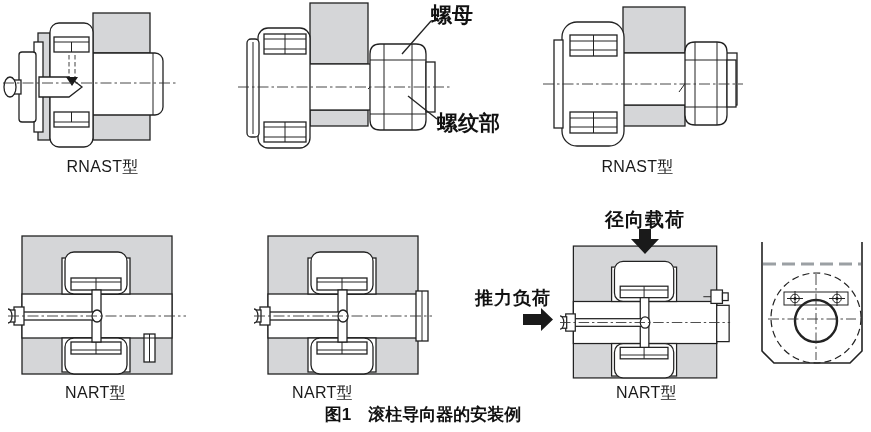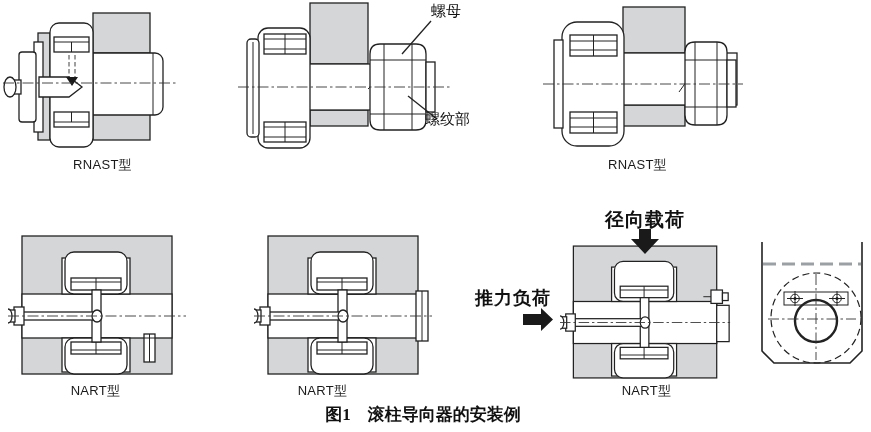--- a/index.html
+++ b/index.html
@@ -14,25 +14,25 @@
   .w  { fill:#ffffff; stroke:#222222; stroke-width:1.3; }
   .t  { fill:none; stroke:#222222; stroke-width:1; }
   .t2 { fill:none; stroke:#222222; stroke-width:1.6; }
   .cl { fill:none; stroke:#333333; stroke-width:0.9; stroke-dasharray:11 3 2.5 3; }
   .hd { fill:none; stroke:#2a2a2a; stroke-width:0.9; stroke-dasharray:4.5 2.5; }
   .hd2{ fill:none; stroke:#222222; stroke-width:1.2; stroke-dasharray:7 4; }
   .hideline { fill:none; stroke:#9ba0a4; stroke-width:3; stroke-dasharray:13 6; }
   .blk{ fill:#1a1a1a; stroke:none; }
   
   .dlabel {
-    position:absolute; font-size:13px; line-height:1.15; color:#1a1a1a;
+    position:absolute; font-size:16px; line-height:1.15; color:#1a1a1a;
     text-align:center; letter-spacing:0.3px; white-space:nowrap;
   }
   .callout {
-    position:absolute; font-size:15px; line-height:1.1; color:#111111; white-space:nowrap;
+    position:absolute; font-size:21px; line-height:1.1; color:#111111; white-space:nowrap;font-weight:bold;
   }
   .loadlabel {
     position:absolute; font-weight:700; color:#111111; white-space:nowrap; letter-spacing:1px;
   }
   .caption {
     position:absolute; font-size:17px; font-weight:700; color:#111111;
     text-align:center; white-space:nowrap;
   }
 </style>
 </head>
@@ -263,19 +263,19 @@
     <polygon class="blk" points="523,314 541,314 541,308 553,319.5 541,331 541,325 523,325"></polygon>
   </svg>
 
   <div class="dlabel" style="left:30px; top:158px; width:145px;">RNAST型</div>
   <div class="dlabel" style="left:570px; top:158px; width:135px;">RNAST型</div>
   <div class="dlabel" style="left:23px; top:384px; width:145px;">NART型</div>
   <div class="dlabel" style="left:250px; top:384px; width:145px;">NART型</div>
   <div class="dlabel" style="left:574px; top:384px; width:145px;">NART型</div>
 
   <div class="callout" style="left:431px; top:3px;">螺母</div>
-  <div class="callout" style="left:425px; top:111px;">螺纹部</div>
+  <div class="callout" style="left:437px; top:111px;">螺纹部</div>
 
   <div class="loadlabel" style="left:475px; top:286px; font-size:18px;">推力负荷</div>
   <div class="loadlabel" style="left:605px; top:207px; font-size:19px;">径向载荷</div>
 
-  <div class="caption" style="left:248px; top:403px; width:350px;font-family:Liberation Serif, serif;">图1　滚柱导向器的安装例</div>
+  <div class="caption" style="left:248px; top:403px; width:350px;">图1　滚柱导向器的安装例</div>
 </div>
 
 </body></html>

